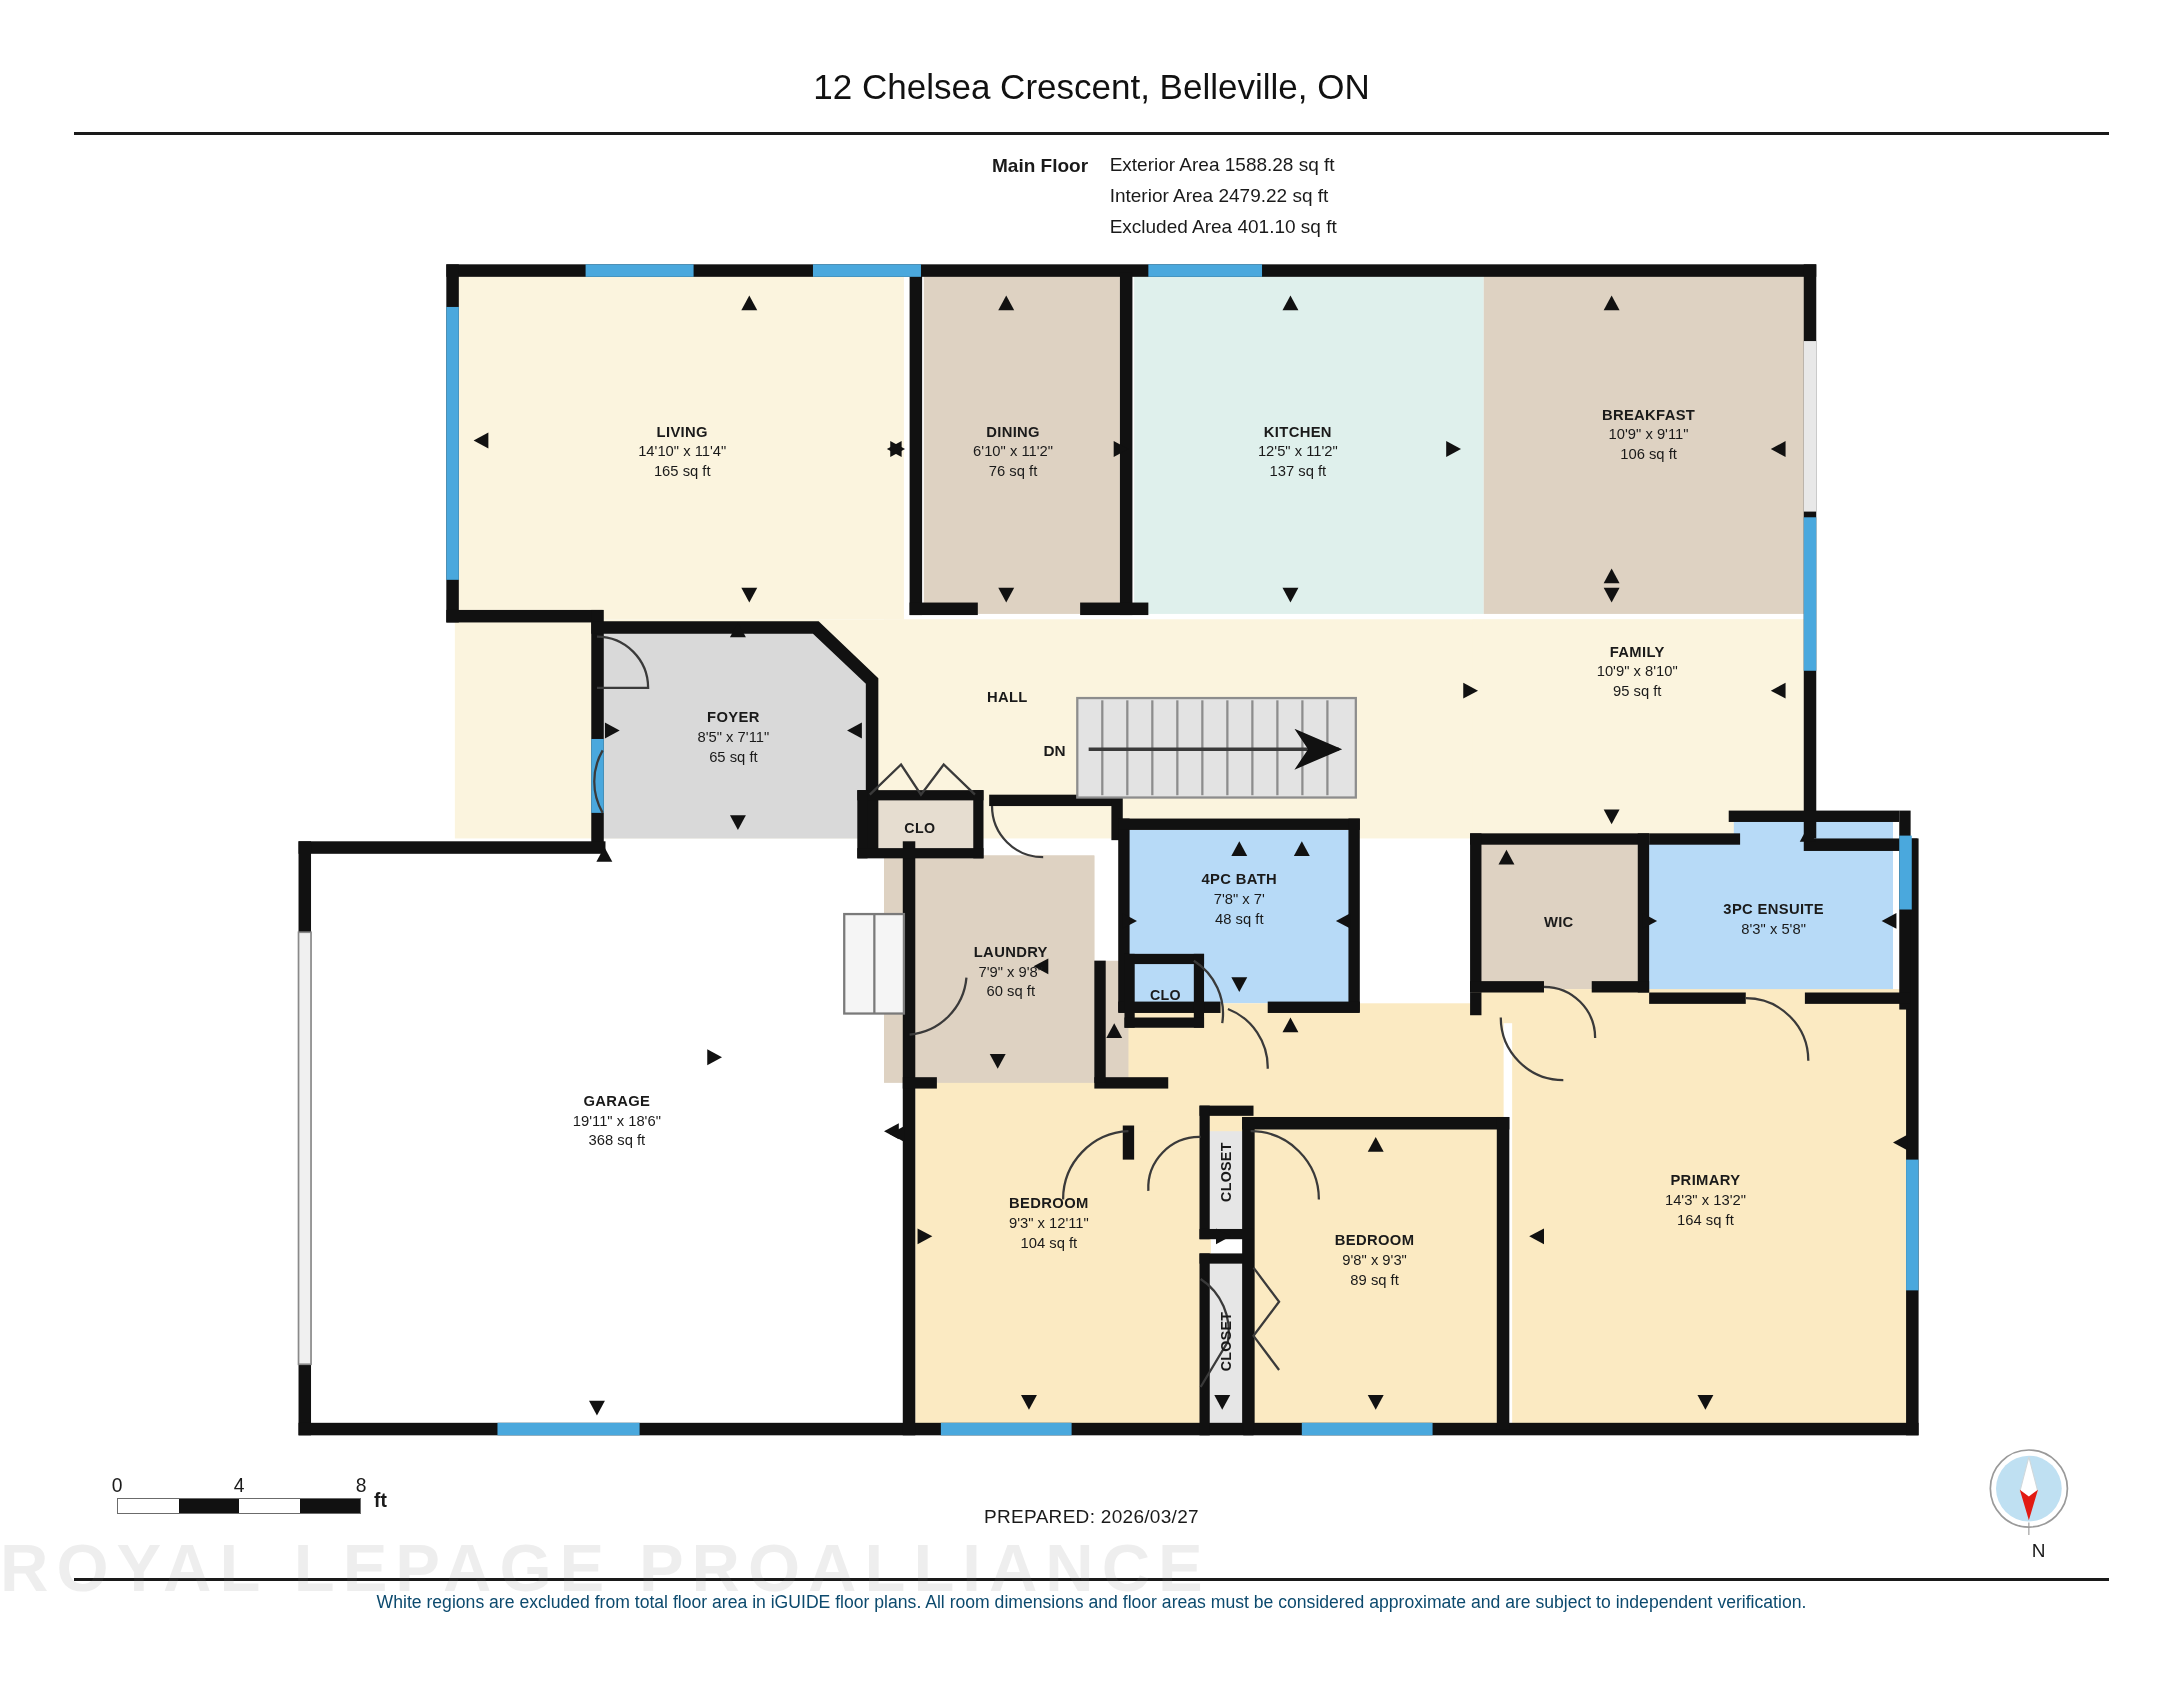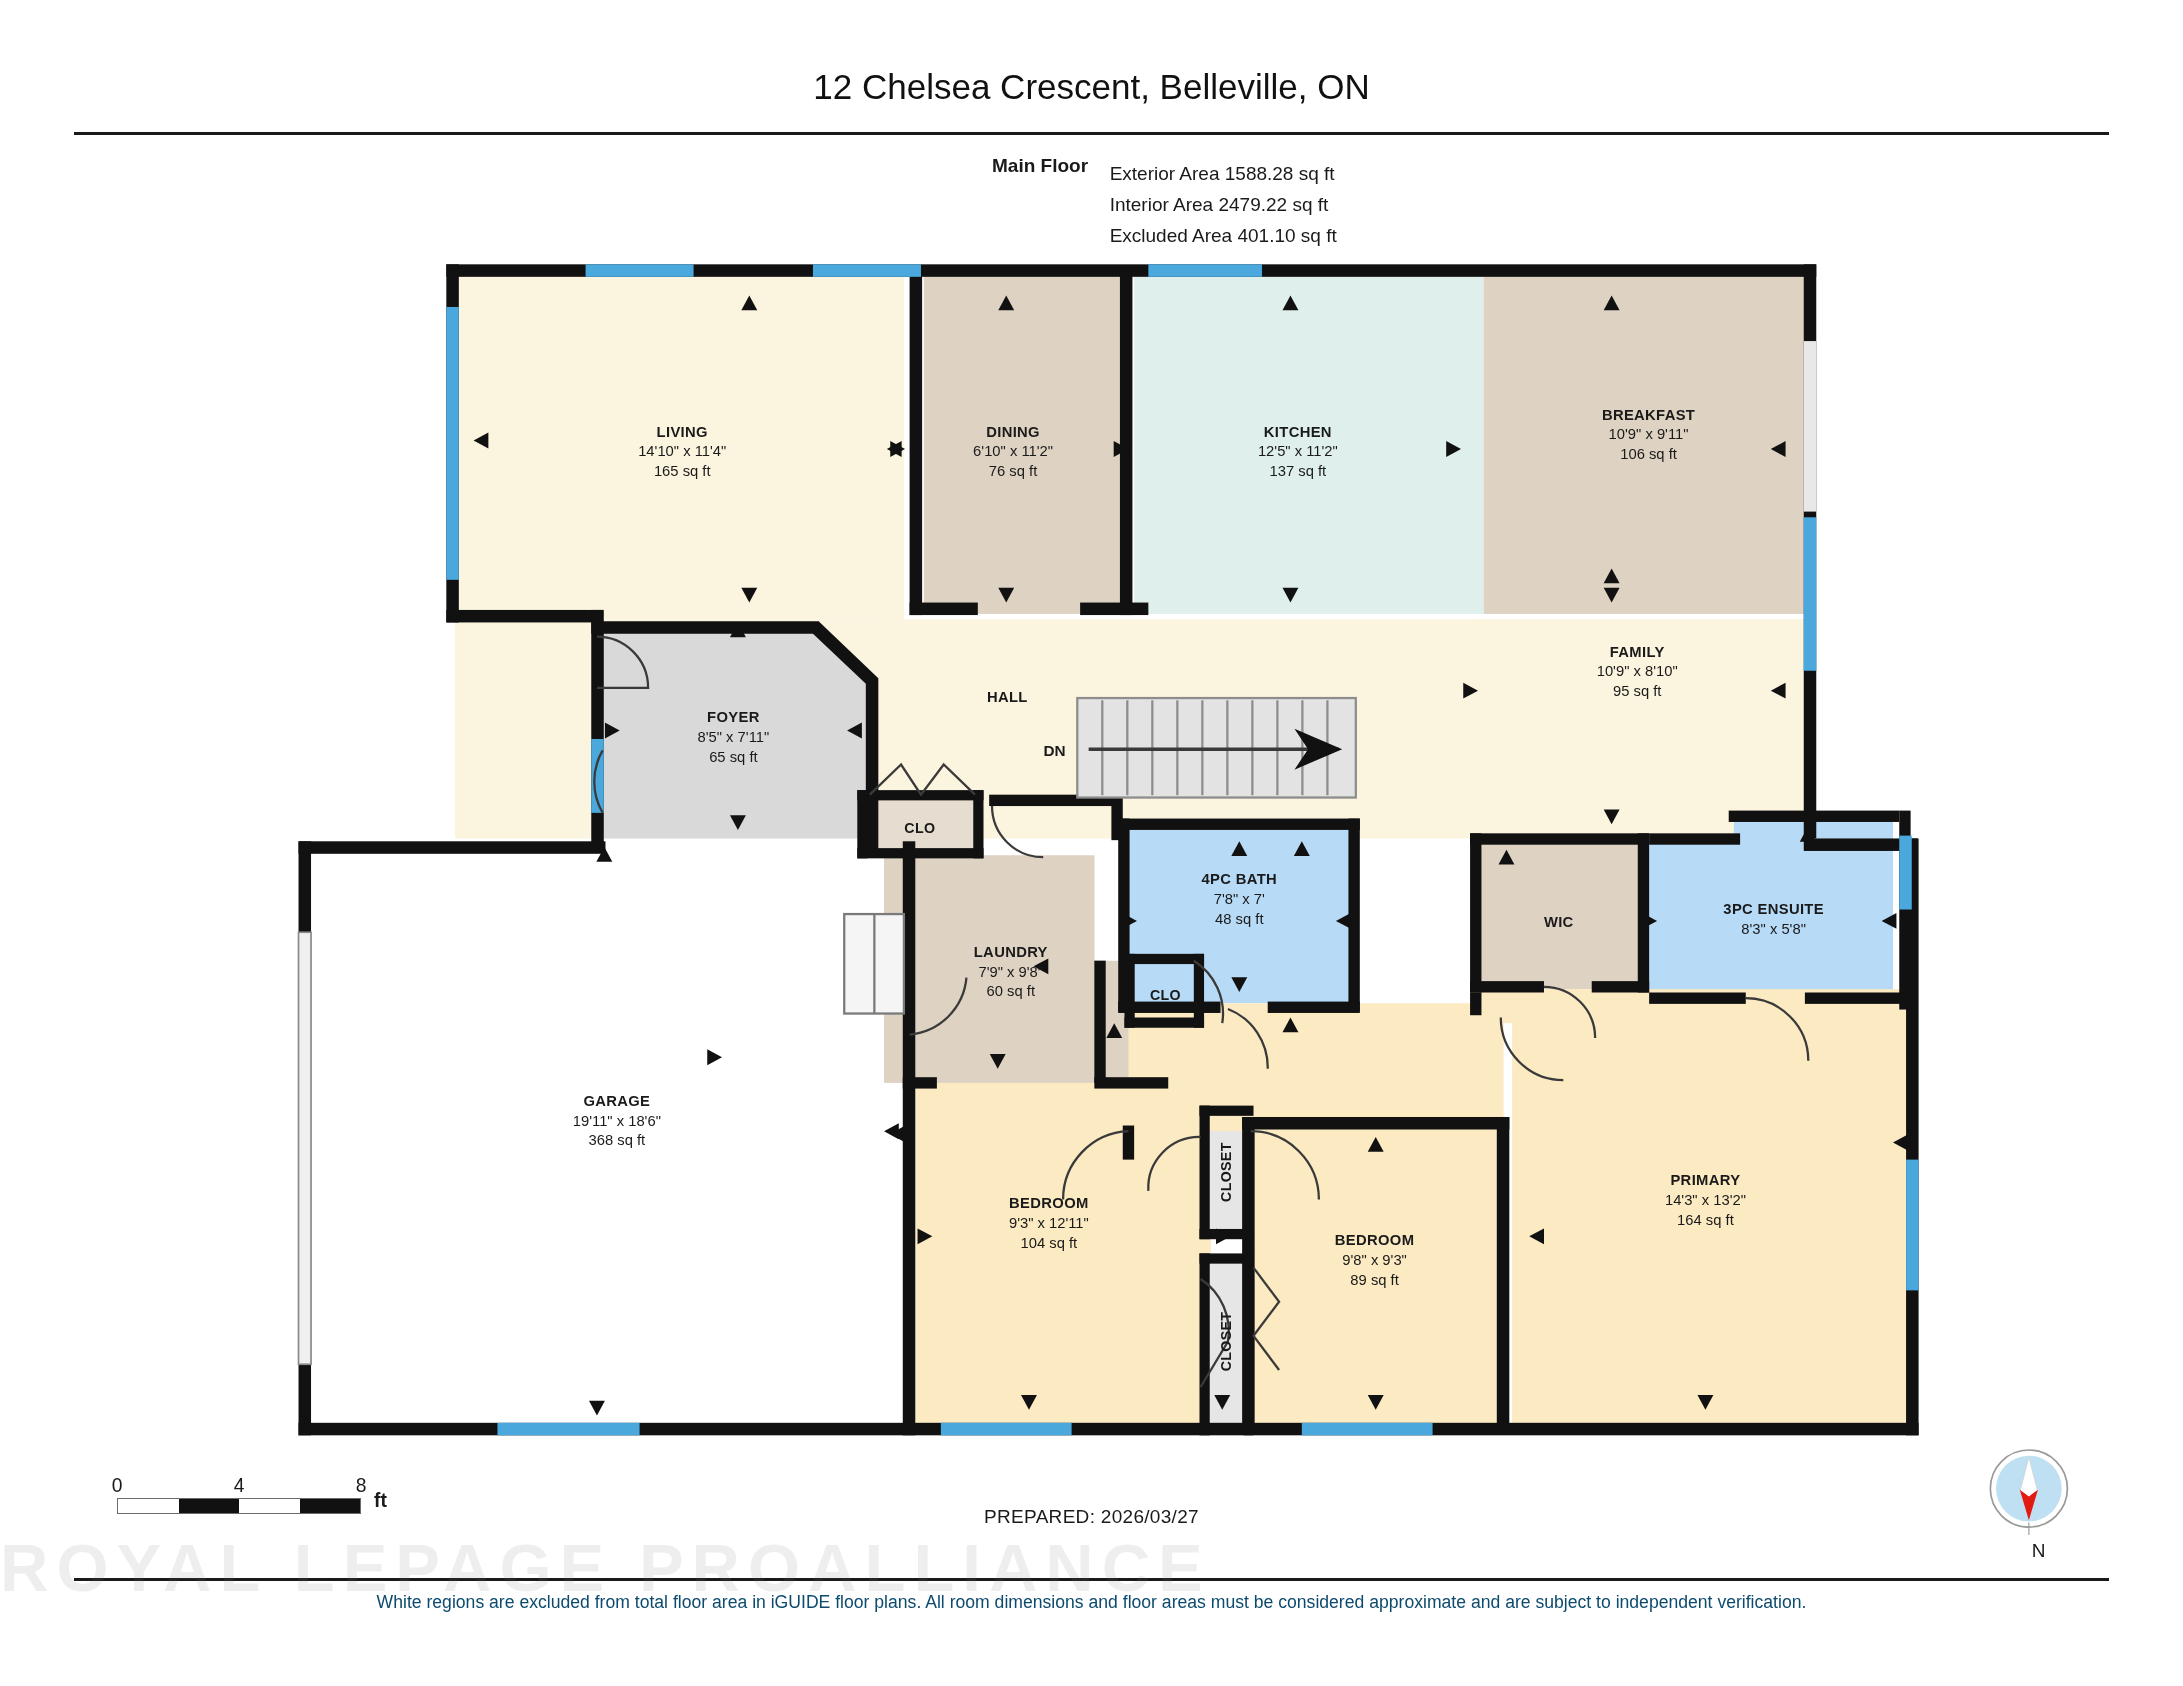--- a/index.html
+++ b/index.html
@@ -24,21 +24,21 @@
     position:absolute;left:74px;top:132px;width:2035px;height:2.8px;background:#1a1a1a;
   }
   .rule-bottom{
     position:absolute;left:74px;top:1578px;width:2035px;height:2.8px;background:#1a1a1a;
   }
   .areas{
     position:absolute;top:154px;left:992px;
     display:flex;align-items:flex-start;gap:21.6px;
   }
   .areas .lbl{font-size:19px;font-weight:bold;white-space:nowrap;padding-top:1.1px;}
-  .areas .vals{display:flex;flex-direction:column;gap:9px;margin-top:9px;}
+  .areas .vals{display:flex;flex-direction:column;gap:9px;}
   .areas .vals div{font-size:19px;white-space:nowrap;}
 
   
   .scale-wrap{position:absolute;left:117px;top:1475px;}
   .scale-nums{position:relative;height:23px;width:244px;}
   .scale-nums span{position:absolute;font-size:19.3px;transform:translateX(-50%);}
   .scale-bar{
     position:relative;width:244px;height:16px;border:1.7px solid #6b6b6b;
     background:#fff;box-sizing:border-box;display:flex;
   }

